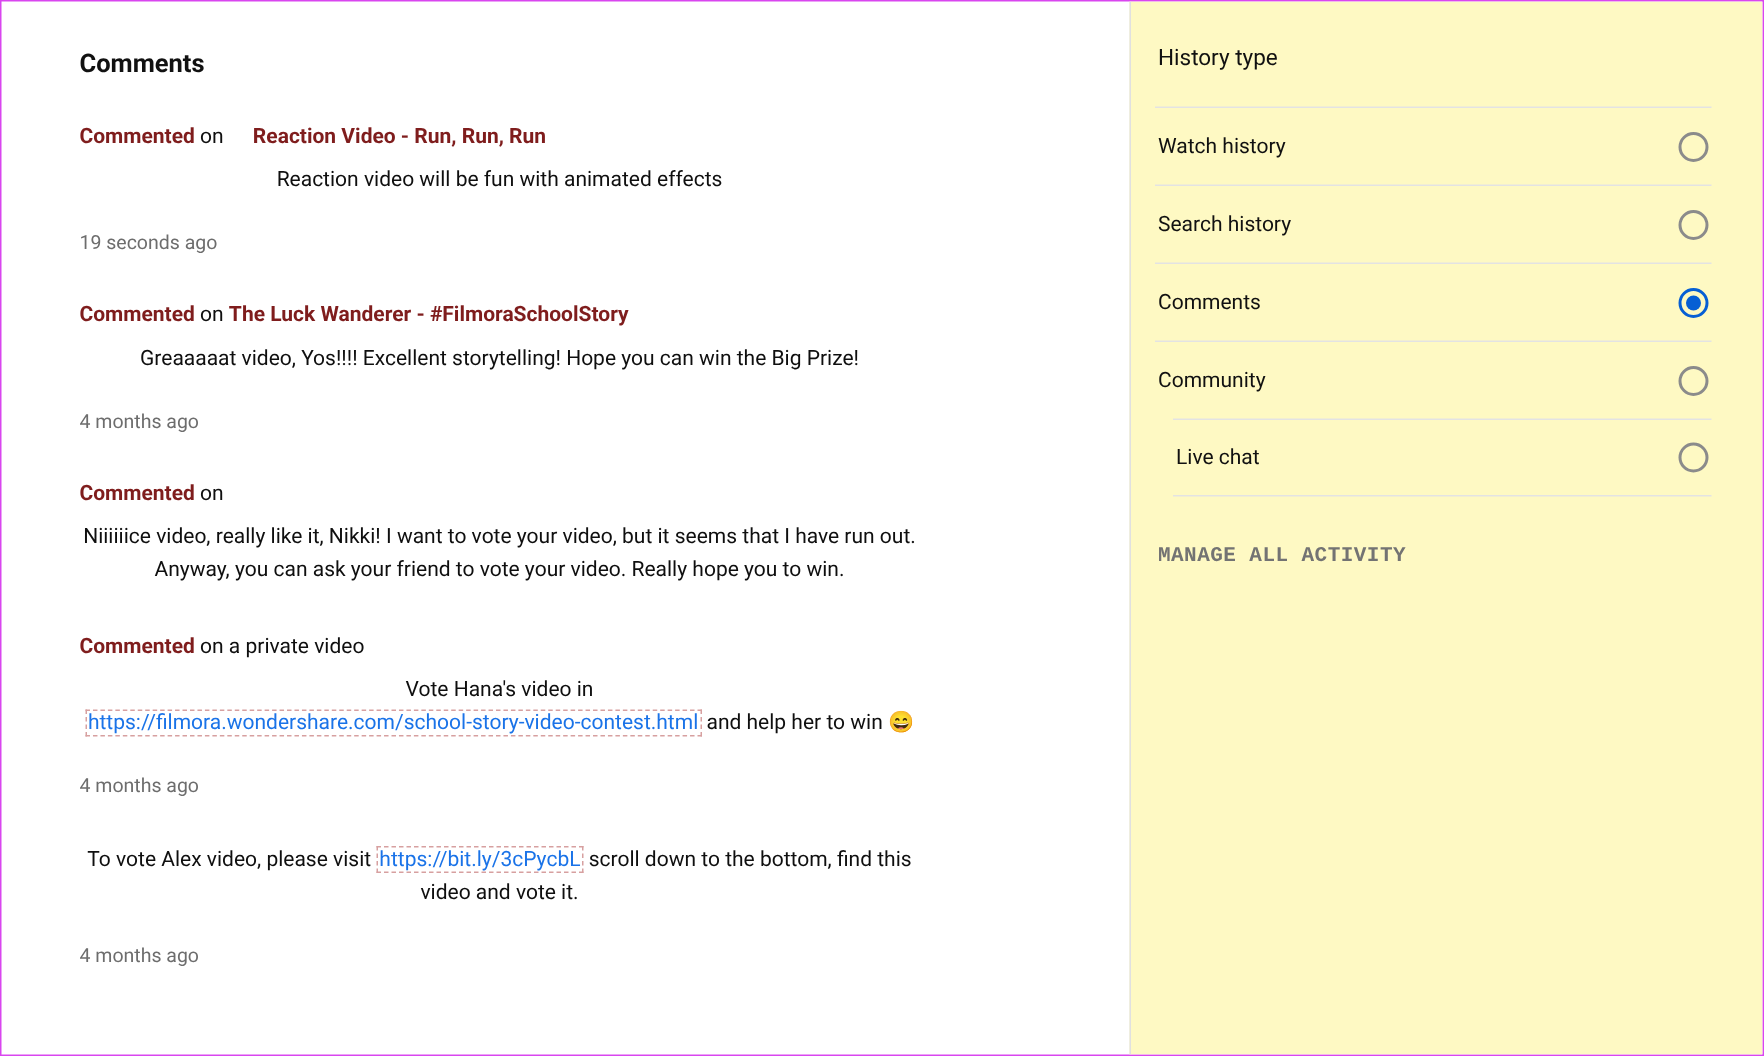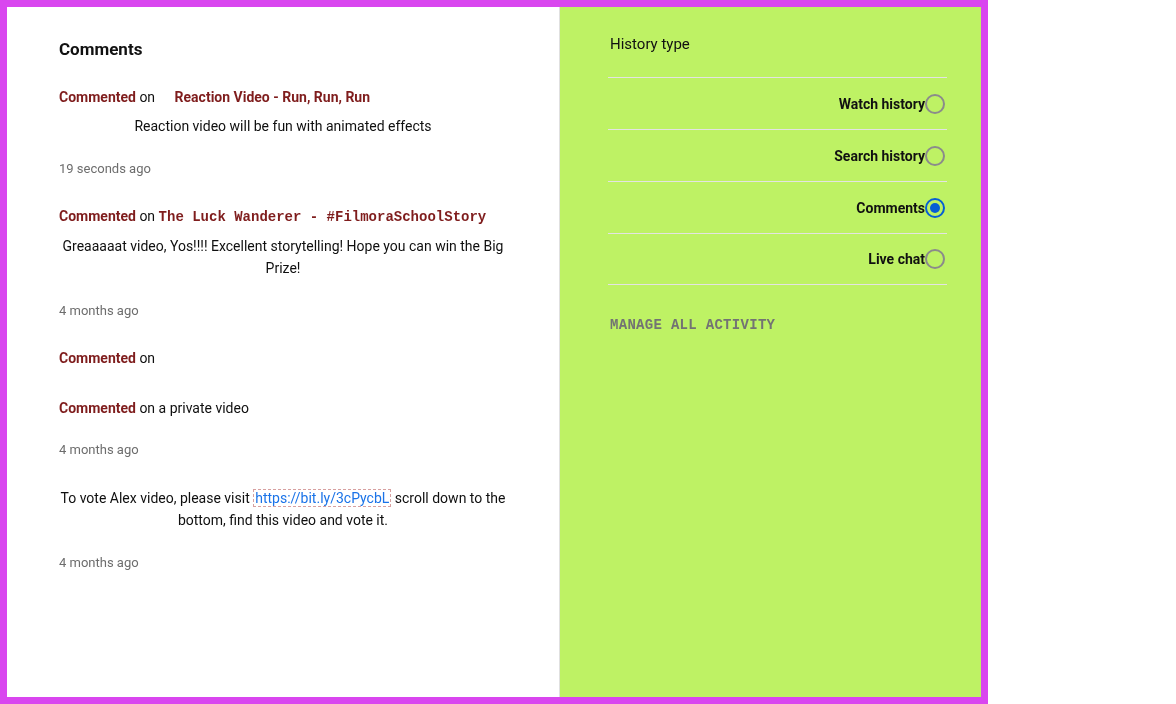--- a/index.html
+++ b/index.html
@@ -6,23 +6,23 @@
   html, body { margin: 0; padding: 0; }
   body {
     font-family: Roboto, Arial, sans-serif;
     font-size: 14px;
     color: #0f0f0f;
     background: #fff;
     width: 1176px;
     height: 704px;
   }
   .frame {
-    width: 988px;
+    width: 1176px;
     height: 704px;
-    border: 7px solid #d946ef;
+    border: 1px solid #d946ef;
     display: flex;
     overflow: hidden;
   }
   .main {
     flex: 1;
     padding: 32px 52px 0 52px;
     overflow: hidden;
   }
   .main h2 {
     margin: 0 0 28px 0;
@@ -49,43 +49,42 @@
   }
   .link {
     color: #1a73e8;
     text-decoration: none;
     border: 1px dashed #d7a0a0;
     padding: 0 1px;
     cursor: pointer;
   }
   .sidebar {
     width: 422px;
-    background: #bef264;
+    background: #fef9c3;
     border-left: 1px solid #e0e0e0;
-    padding: 28px 34px 0 48px;
+    padding: 28px 34px 0 16px;
   }
   .sidebar-title {
     font-size: 15px;
     color: #111;
     margin-bottom: 10px;
     padding: 0 0 14px 2px;
   }
   .opt {
     display: flex;
     align-items: center;
-    justify-content: flex-end;
+    justify-content: space-between;
     height: 52px;
     border-top: 1px solid #e3e3e3;
     padding: 0 2px;
     cursor: pointer;
     font-size: 14px;
     color: #111;
-    font-weight: bold;
   }
-  .opt:last-of-type { border-bottom: 1px solid #e3e3e3; }
+  .opt:last-of-type { border-bottom: 1px solid #e3e3e3; margin-left: 12px; }
   .radio {
     width: 20px;
     height: 20px;
     border: 2px solid #8b8b8b;
     border-radius: 50%;
     position: relative;
     flex: 0 0 auto;
   }
   .radio.sel { border-color: #065fd4; }
   .radio.sel::after {
@@ -117,29 +116,31 @@
 <div class="frame">
   <div class="main">
     <h2>Comments</h2>
     <div id="items">
         <div class="item">
           <div class="line1"><span class="bold">Commented</span><span class="reg"> on </span><span class="bold" style="cursor: pointer; margin-left: 16px;">Reaction Video - Run, Run, Run</span></div>
           <div class="body"><span>Reaction video will be fun with animated effects</span></div>
           <div class="ts">19 seconds ago</div>
         </div>
         <div class="item">
-          <div class="line1"><span class="bold">Commented</span><span class="reg"> on </span><span class="bold" style="cursor: pointer; font-family: Liberation Mono, monospace;">The Luck Wanderer - #FilmoraSchoolStory</span></div>
+          <div class="line1"><span class="bold">Commented</span><span class="reg"> on </span><span class="bold" style="cursor: pointer;">The Luck Wanderer - #FilmoraSchoolStory</span></div>
           <div class="body"><span>Greaaaaat video, Yos!!!! Excellent storytelling! Hope you can win the Big Prize!</span></div>
           <div class="ts">4 months ago</div>
         </div>
         <div class="item">
           <div class="line1"><span class="bold">Commented</span><span class="reg"> on</span><br></div>
+          <div class="body"><span>Niiiiiice video, really like it, Nikki! I want to vote your video, but it seems that I have run out. Anyway, you can ask your friend to vote your video. Really hope you to win.</span></div>
         </div>
         <div class="item">
           <div class="line1"><span class="bold">Commented</span><span class="reg"> on a private video</span></div>
+          <div class="body"><span>Vote Hana's video in </span><br><a class="link">https://filmora.wondershare.com/school-story-video-contest.html</a><span> and help her to win </span><span class="emoji">😄</span></div>
           <div class="ts">4 months ago</div>
         </div>
         <div class="item">
           <div class="body"><span>To vote Alex video, please visit </span><a class="link">https://bit.ly/3cPycbL</a><span> scroll down to the bottom, find this video and vote it.</span></div>
           <div class="ts">4 months ago</div>
         </div>
       </div>
   </div>
   <div class="sidebar">
     <div class="sidebar-title">History type</div>
@@ -150,19 +151,23 @@
         </div>
         <div class="opt">
           <span>Search history</span>
           <span class="radio"></span>
         </div>
         <div class="opt">
           <span>Comments</span>
           <span class="radio sel"></span>
         </div>
         <div class="opt">
+          <span>Community</span>
+          <span class="radio"></span>
+        </div>
+        <div class="opt">
           <span>Live chat</span>
           <span class="radio"></span>
         </div>
       </div>
     <div class="manage">MANAGE ALL ACTIVITY</div>
   </div>
 </div>
 
 </body></html>

